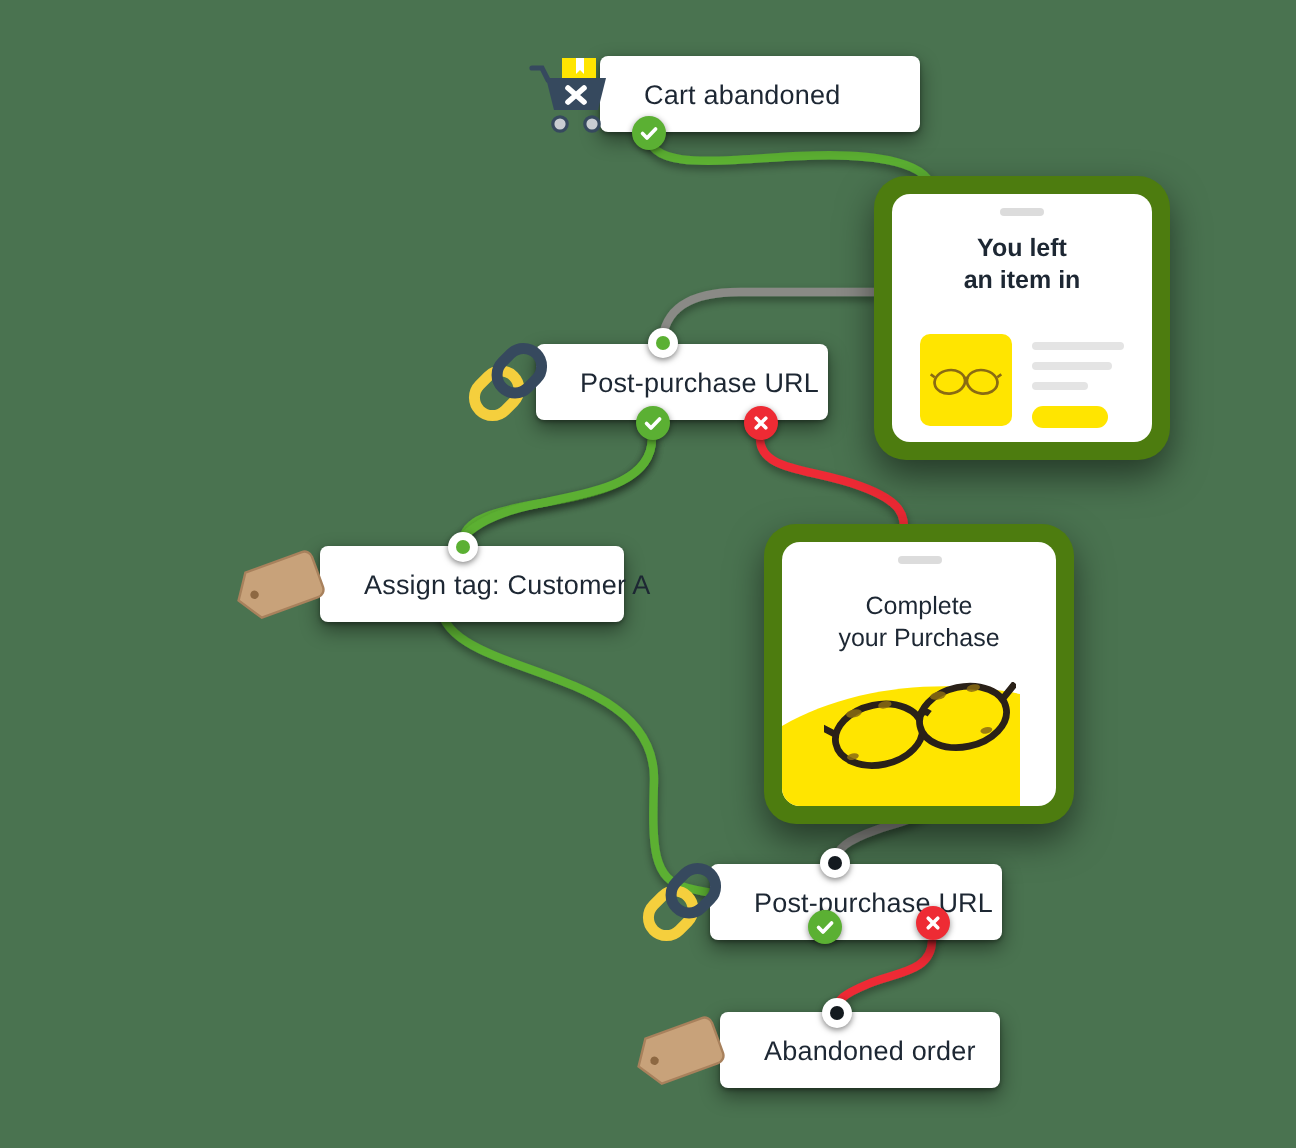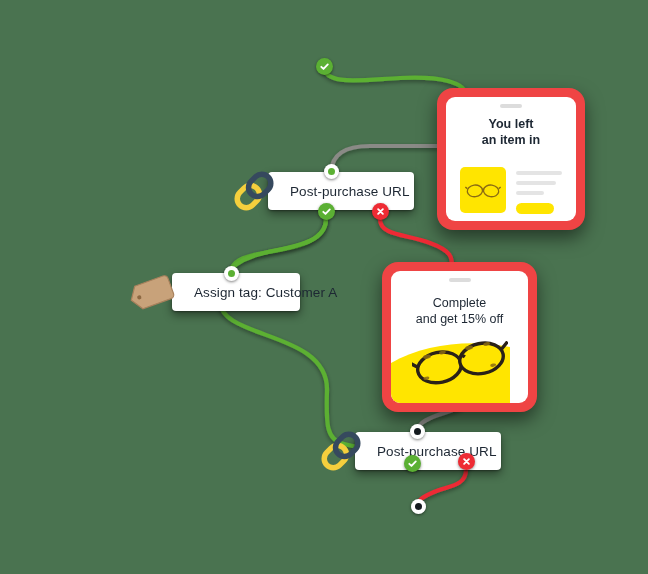--- a/index.html
+++ b/index.html
@@ -59,21 +59,21 @@
     color:#fff;font-size:10px;font-weight:bold;line-height:1;
     box-shadow:0 1px 3px rgba(0,0,0,.45);
   }
   .port.out.ok{background:#5bb033;}
   .port.out.no{background:#ee2b34;}
   .port.out svg{width:11px;height:11px;display:block;}
 
   
   .phone{
     position:absolute;z-index:3;
-    background:#ef4444;
+    background:#4d7c0f;
     border-radius:16px;
     padding:9px;
     box-shadow:0 8px 18px rgba(0,0,0,.5);
   }
   .phone .screen{
     background:#fff;border-radius:9px;overflow:hidden;
     width:100%;height:100%;position:relative;
   }
   .phone .notch{
     position:absolute;left:50%;top:7px;transform:translateX(-50%);
@@ -133,20 +133,38 @@
              C218,340 328,330 327,390 C326,424 326,440 344,444
              C360,448 374,449 384,450" fill="none" stroke="#5bb033" stroke-width="4.2" stroke-linecap="round" filter="url(#wshadow)"></path>
 
     <path d="M380,219 C380,236 406,234 430,243 C452,251 452,258 452,266" fill="none" stroke="#ee2b34" stroke-width="4.2" stroke-linecap="round" filter="url(#wshadow)"></path>
 
     <path d="M470,392 C470,408 452,410 438,415 C424,420 418,424 417,432" fill="none" stroke="#8a8a86" stroke-width="4.2" stroke-linecap="round" filter="url(#wshadow)"></path>
 
     <path d="M466,470 C466,486 448,486 434,492 C422,497 418,500 418,506" fill="none" stroke="#ee2b34" stroke-width="4.2" stroke-linecap="round" filter="url(#wshadow)"></path>
   </svg>
 
+  <div class="node has-icon" style="left:300px;top:28px;width:160px;">
+    <span class="icon">
+      <svg viewBox="0 0 52 52">
+
+        <path d="M21 8h17v16H21z" fill="#ffe500"></path>
+        <path d="M28 8h4v8l-2-2-2 2z" fill="#ffffff"></path>
+
+        <path d="M6 13h5l3 6" stroke="#36495e" stroke-width="2.6" fill="none" stroke-linecap="round"></path>
+
+        <path d="M13 18h30l-4 16H17z" fill="#36495e"></path>
+
+        <path d="M24 23l8 7M32 23l-8 7" stroke="#ffffff" stroke-width="2.8" stroke-linecap="round"></path>
+        <circle cx="20" cy="41" r="3.6" fill="#c9cdd2" stroke="#36495e" stroke-width="1.6"></circle>
+        <circle cx="36" cy="41" r="3.6" fill="#c9cdd2" stroke="#36495e" stroke-width="1.6"></circle>
+      </svg>
+    </span>
+    <span class="label">Cart abandoned</span>
+  </div>
   <div class="port out ok" style="left:316px;top:58px;">
     <svg viewBox="0 0 12 12">
       <path d="M2.5 6.3l2.4 2.4L9.6 3.8" stroke="#fff" stroke-width="2" fill="none" stroke-linecap="round" stroke-linejoin="round"></path>
     </svg>
   </div>
 
   <div class="phone" style="left:437px;top:88px;width:130px;height:124px;">
     <div class="screen">
       <div class="notch"></div>
       <div class="p1-title">
@@ -188,41 +206,41 @@
     <svg viewBox="0 0 12 12">
       <path d="M2.5 6.3l2.4 2.4L9.6 3.8" stroke="#fff" stroke-width="2" fill="none" stroke-linecap="round" stroke-linejoin="round"></path>
     </svg>
   </div>
   <div class="port out no" style="left:372px;top:203px;">
     <svg viewBox="0 0 12 12">
       <path d="M3.4 3.4l5.2 5.2M8.6 3.4l-5.2 5.2" stroke="#fff" stroke-width="2" stroke-linecap="round"></path>
     </svg>
   </div>
 
-  <div class="node has-icon" style="left:172px;top:273px;width:128px;">
+  <div class="node has-icon" style="left:160px;top:273px;width:152px;">
     <span class="icon" style="left:-44px;width:58px;height:58px;">
       <svg viewBox="0 0 58 58">
         <g transform="rotate(-20 29 29)">
           <path d="M10 16h30a4 4 0 0 1 4 4v16a4 4 0 0 1-4 4H10L2 28z" fill="#c8a27a" stroke="#a8815c" stroke-width="1.2"></path>
           <circle cx="10.5" cy="28" r="2.1" fill="#8d6842"></circle>
         </g>
       </svg>
     </span>
     <span class="label">Assign tag: Customer A</span>
   </div>
   <div class="port in green" style="left:224px;top:266px;">
       <i></i>
     </div>
 
   <div class="phone" style="left:382px;top:262px;width:137px;height:132px;">
     <div class="screen">
       <div class="notch"></div>
       <div class="p2-title">
         <div>Complete</div>
-        <div>and get 15% off</div>
+        <div>your Purchase</div>
       </div>
       <div class="p2-btn"></div>
       <svg class="p2-wave" viewBox="0 0 119 66" preserveAspectRatio="none">
         <path d="M0 26 C34 6 82 2 119 10 L119 66 L0 66 Z" fill="#ffe500"></path>
       </svg>
       <svg class="p2-glasses" width="96" height="44" viewBox="0 0 96 44">
         <g transform="rotate(-12 48 22)">
           <ellipse cx="27" cy="22" rx="22" ry="15" fill="#ffe500" stroke="#2a2118" stroke-width="3.4"></ellipse>
           <ellipse cx="70" cy="22" rx="22" ry="15" fill="#ffe500" stroke="#2a2118" stroke-width="3.4"></ellipse>
           <path d="M49 17q2.5 -3 5 0" fill="none" stroke="#2a2118" stroke-width="3.4"></path>
@@ -258,17 +276,28 @@
     <svg viewBox="0 0 12 12">
       <path d="M2.5 6.3l2.4 2.4L9.6 3.8" stroke="#fff" stroke-width="2" fill="none" stroke-linecap="round" stroke-linejoin="round"></path>
     </svg>
   </div>
   <div class="port out no" style="left:458px;top:453px;">
     <svg viewBox="0 0 12 12">
       <path d="M3.4 3.4l5.2 5.2M8.6 3.4l-5.2 5.2" stroke="#fff" stroke-width="2" stroke-linecap="round"></path>
     </svg>
   </div>
 
+  <div class="node has-icon" style="left:360px;top:506px;width:140px;">
+    <span class="icon" style="left:-44px;width:58px;height:58px;">
+      <svg viewBox="0 0 58 58">
+        <g transform="rotate(-20 29 29)">
+          <path d="M10 16h30a4 4 0 0 1 4 4v16a4 4 0 0 1-4 4H10L2 28z" fill="#c8a27a" stroke="#a8815c" stroke-width="1.2"></path>
+          <circle cx="10.5" cy="28" r="2.1" fill="#8d6842"></circle>
+        </g>
+      </svg>
+    </span>
+    <span class="label">Abandoned order</span>
+  </div>
   <div class="port in dark" style="left:411px;top:499px;">
       <i></i>
     </div>
 
 </div>
 
 </body></html>

